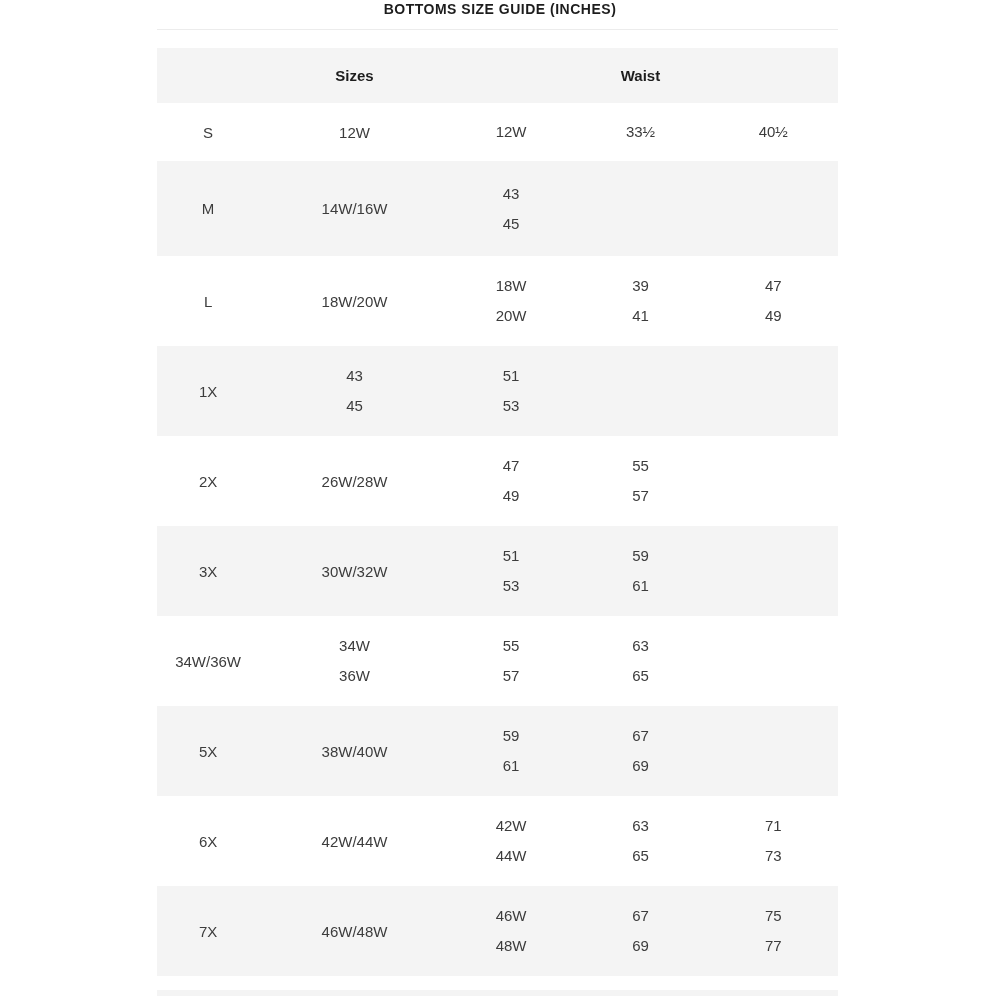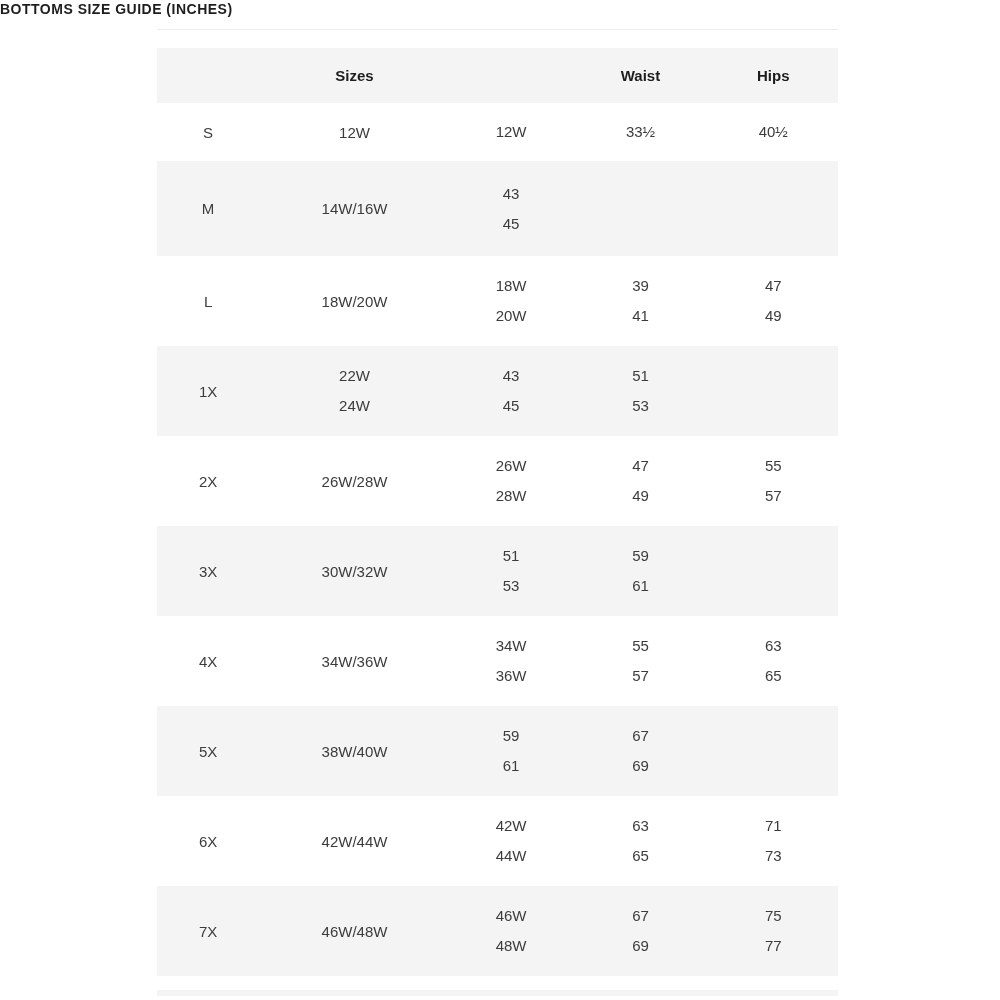--- a/index.html
+++ b/index.html
@@ -11,20 +11,21 @@
     background: #ffffff;
     overflow: hidden;
     font-family: "Liberation Sans", sans-serif;
     color: var(--body-text, #3c3c3c);
   }
   .title {
     position: absolute;
     top: 1px;
     left: 0;
     right: 0;
+    text-align: center;
     font-size: 14px;
     font-weight: bold;
     letter-spacing: 0.5px;
     color: var(--header-text, #1d1d1d);
   }
   .table {
     position: absolute;
     left: 157px;
     top: 29px;
     width: 681px;
@@ -85,21 +86,20 @@
   <div class="title">BOTTOMS SIZE GUIDE (INCHES)</div>
 
   <div class="table">
     <div class="top-divider"></div>
 
     <div class="header-row">
       <div class="hcell"></div>
       <div class="hcell">Sizes</div>
       <div class="hcell"></div>
       <div class="hcell">Waist</div>
-      <div class="hcell">Hips</div>
     </div>
 
     <div id="rows">
         <div class="row single">
           <div class="cell">S</div>
           <div class="cell">12W</div>
           <div class="cell stack">
             <div>12W</div>
           </div>
           <div class="cell stack">
@@ -129,40 +129,32 @@
             <div>41</div>
           </div>
           <div class="cell stack">
             <div>47</div>
             <div>49</div>
           </div>
         </div>
         <div class="row alt">
           <div class="cell">1X</div>
           <div class="cell stack">
-            <div>22W</div>
-            <div>24W</div>
-          </div>
-          <div class="cell stack">
             <div>43</div>
             <div>45</div>
           </div>
           <div class="cell stack">
             <div>51</div>
             <div>53</div>
           </div>
         </div>
         <div class="row">
           <div class="cell">2X</div>
           <div class="cell">26W/28W</div>
           <div class="cell stack">
-            <div>26W</div>
-            <div>28W</div>
-          </div>
-          <div class="cell stack">
             <div>47</div>
             <div>49</div>
           </div>
           <div class="cell stack">
             <div>55</div>
             <div>57</div>
           </div>
         </div>
         <div class="row alt">
           <div class="cell">3X</div>
@@ -170,21 +162,20 @@
           <div class="cell stack">
             <div>51</div>
             <div>53</div>
           </div>
           <div class="cell stack">
             <div>59</div>
             <div>61</div>
           </div>
         </div>
         <div class="row">
-          <div class="cell">4X</div>
           <div class="cell">34W/36W</div>
           <div class="cell stack">
             <div>34W</div>
             <div>36W</div>
           </div>
           <div class="cell stack">
             <div>55</div>
             <div>57</div>
           </div>
           <div class="cell stack">

